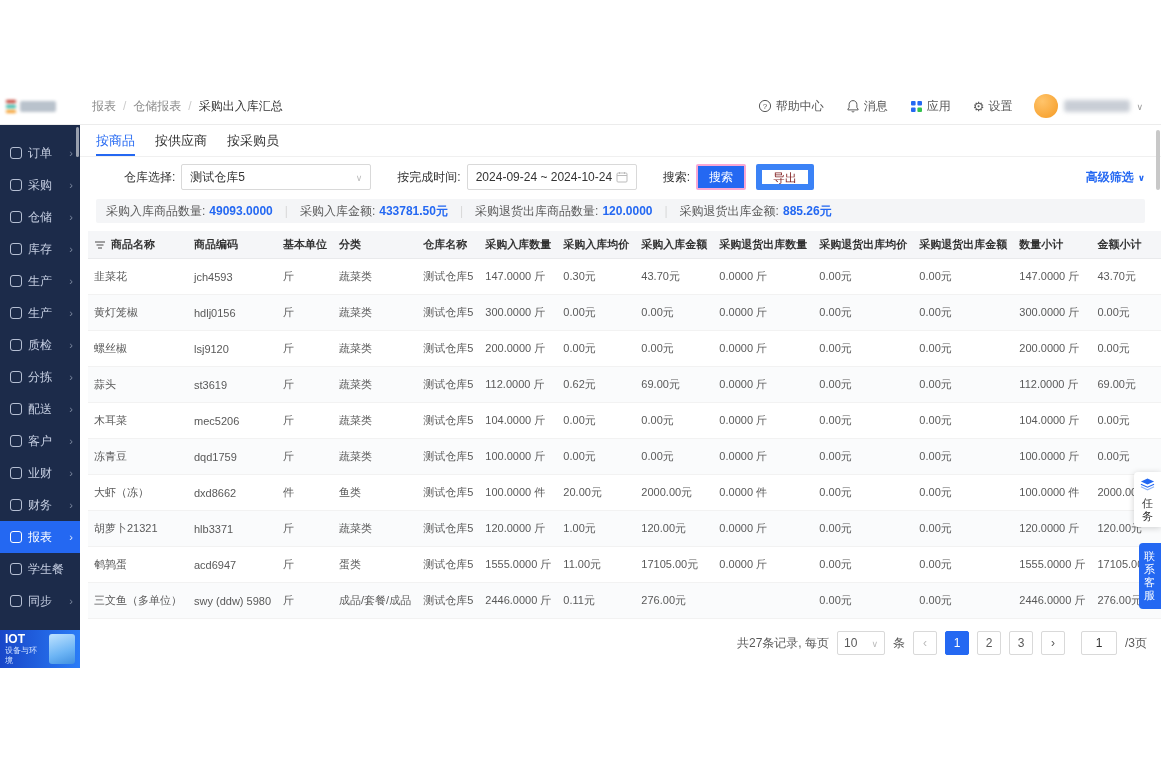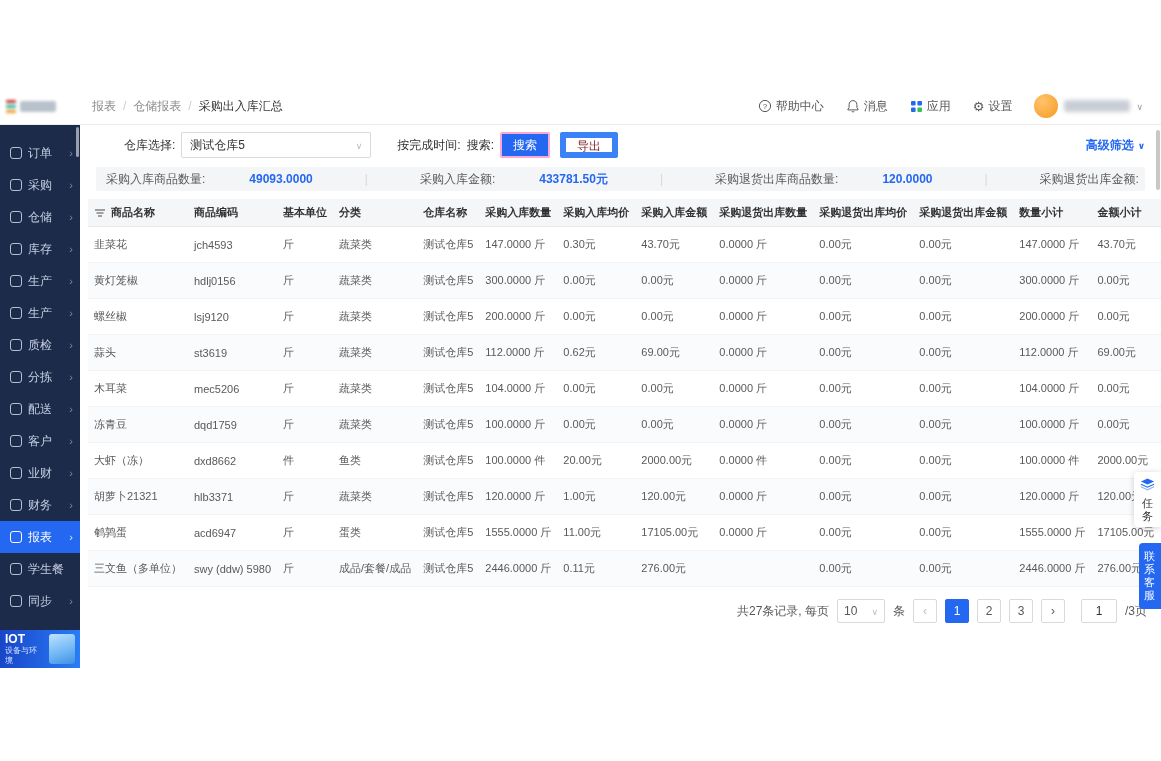--- a/index.html
+++ b/index.html
@@ -67,21 +67,21 @@
   .search-input { width:160px; border:1px solid #d9d9d9; border-radius:2px; height:26px;
                   padding:0 8px; font-size:12px; color:#333; outline:none; margin-right:10px; }
   .search-input::placeholder { color:#bfbfbf; }
   .btn { height:26px; border-radius:2px; font-size:12px; padding:0 11px; cursor:pointer; }
   .btn-primary { background:#2468f2; border:2px solid #f9a8d4; color:#fff; margin-right:10px; }
   .btn-plain { background:#fff; border:6px solid #3b82f6; color:#7f1d1d; }
   .adv-filter { margin-left:auto; color:#2468f2; font-size:12px; display:flex; align-items:center; gap:4px; cursor:pointer;font-weight:bold; }
   .adv-filter .chev-sm::after { color:#2468f2; }
 
   .summary { margin:0 16px 8px 16px; background:#f4f5f7; border-radius:2px; height:24px;
-             display:flex; align-items:center; padding:0 10px; font-size:12px; color:#595959; white-space:nowrap;gap:40px; }
+             display:flex; align-items:center; padding:0 10px; font-size:12px; color:#595959; white-space:nowrap; }
   .sum-val { color:#2468f2; font-weight:bold; margin-left:4px; }
   .sum-div { color:#d8d8d8; margin:0 12px; }
 
   .table-wrap { padding:0 8px; }
   table { width:100%; border-collapse:collapse; }
   th { background:#f5f6f8; height:27px; font-size:11px; font-weight:bold; color:#333;
        text-align:left; padding:0 6px; white-space:nowrap; border-bottom:1px solid #e9eaec; }
   td { height:36px; font-size:11px; color:#595959; padding:0 6px; white-space:nowrap;
        border-bottom:1px solid #f2f2f2; }
   tr.trow:nth-child(even) td { background:#fafbfc; }
@@ -247,28 +247,42 @@
       <div>
         <div class="iot-t">IOT</div>
         <div class="iot-s">设备与环境</div>
       </div>
       <div class="iot-img"></div>
     </div>
   </div>
 
   <div class="main">
 
+    <div class="tabs">
+      <div class="tab active">按商品</div>
+      <div class="tab">按供应商</div>
+      <div class="tab">按采购员</div>
+    </div>
 
     <div class="filters">
       <span class="f-label">仓库选择:</span>
       <div class="ctrl select-ctrl">
         <span>测试仓库5</span>
         <span class="chev-sm"></span>
       </div>
       <span class="f-label">按完成时间:</span>
+      <div class="ctrl date-ctrl">
+        <span>2024-09-24 ~ 2024-10-24</span>
+        <svg width="12" height="12" viewBox="0 0 12 12">
+          <rect x="1" y="2" width="10" height="9" rx="1" fill="none" stroke="#bbb" stroke-width="1"></rect>
+          <line x1="1" y1="4.5" x2="11" y2="4.5" stroke="#bbb" stroke-width="1"></line>
+          <line x1="3.5" y1="1" x2="3.5" y2="3" stroke="#bbb" stroke-width="1"></line>
+          <line x1="8.5" y1="1" x2="8.5" y2="3" stroke="#bbb" stroke-width="1"></line>
+        </svg>
+      </div>
       <span class="f-label">搜索:</span>
       <button class="btn btn-primary">搜索</button>
       <button class="btn btn-plain">导出</button>
       <div class="adv-filter">
         <span>高级筛选</span>
         <span class="chev-sm"></span>
       </div>
     </div>
 
     <div class="summary">

